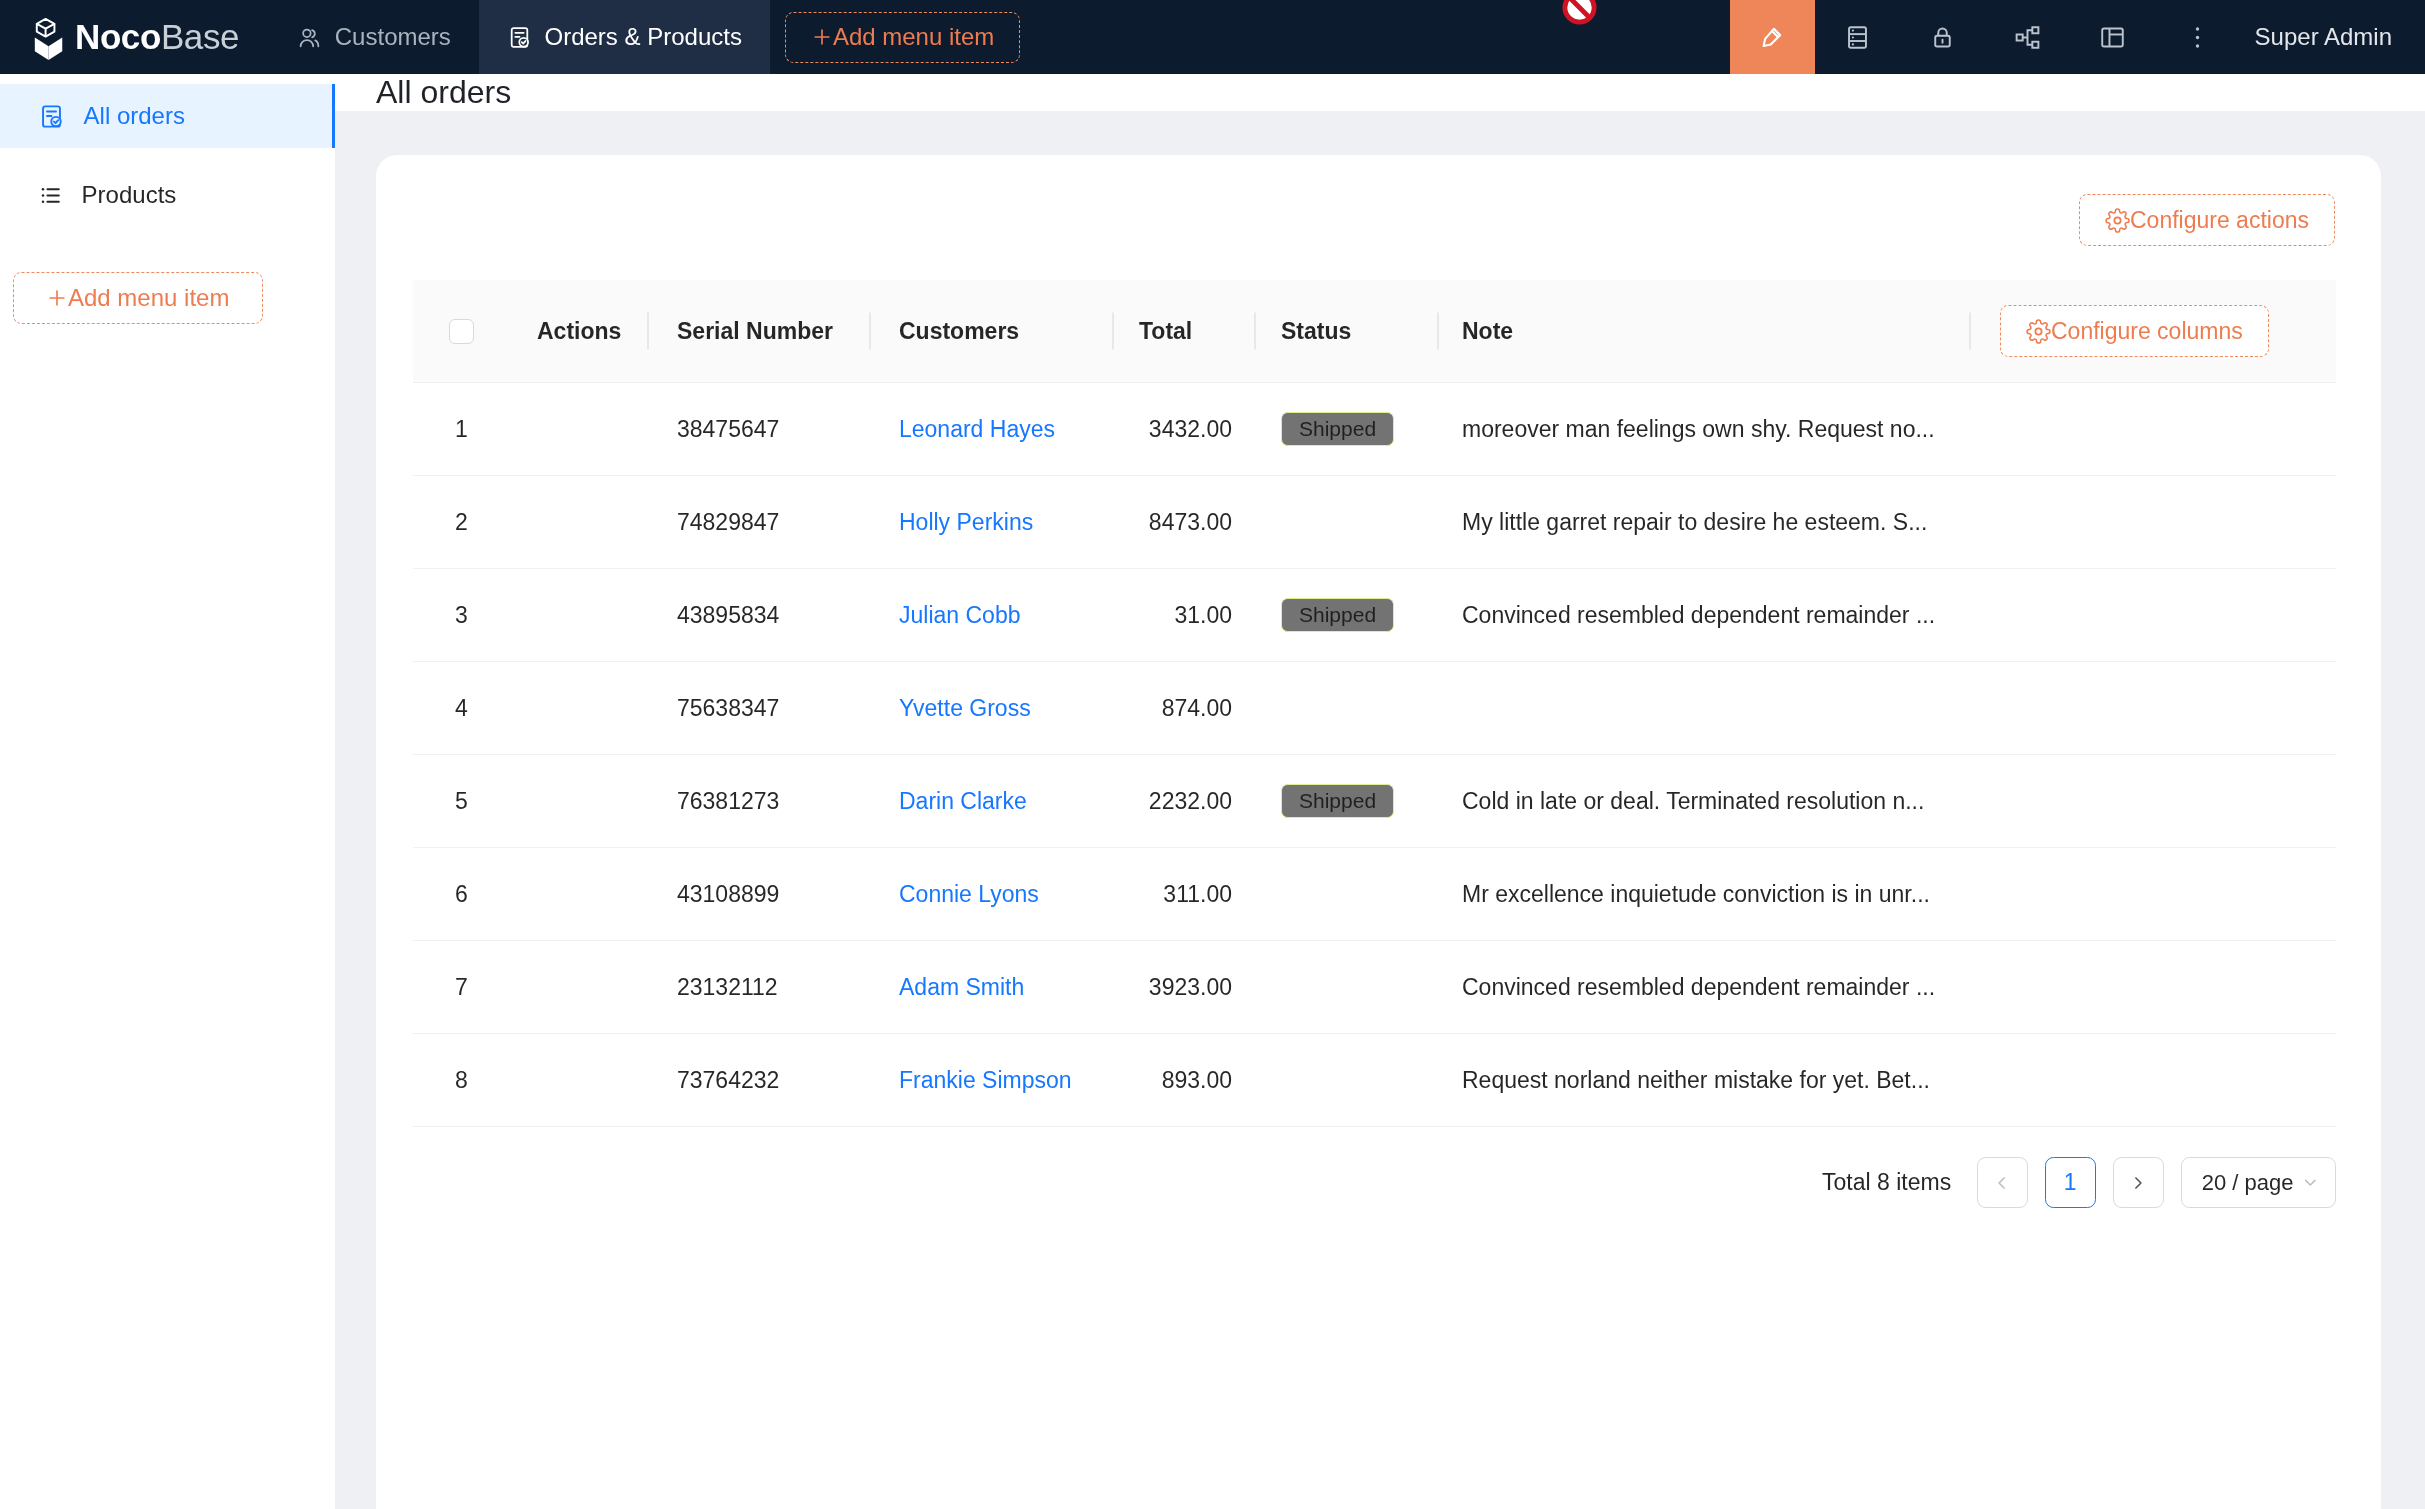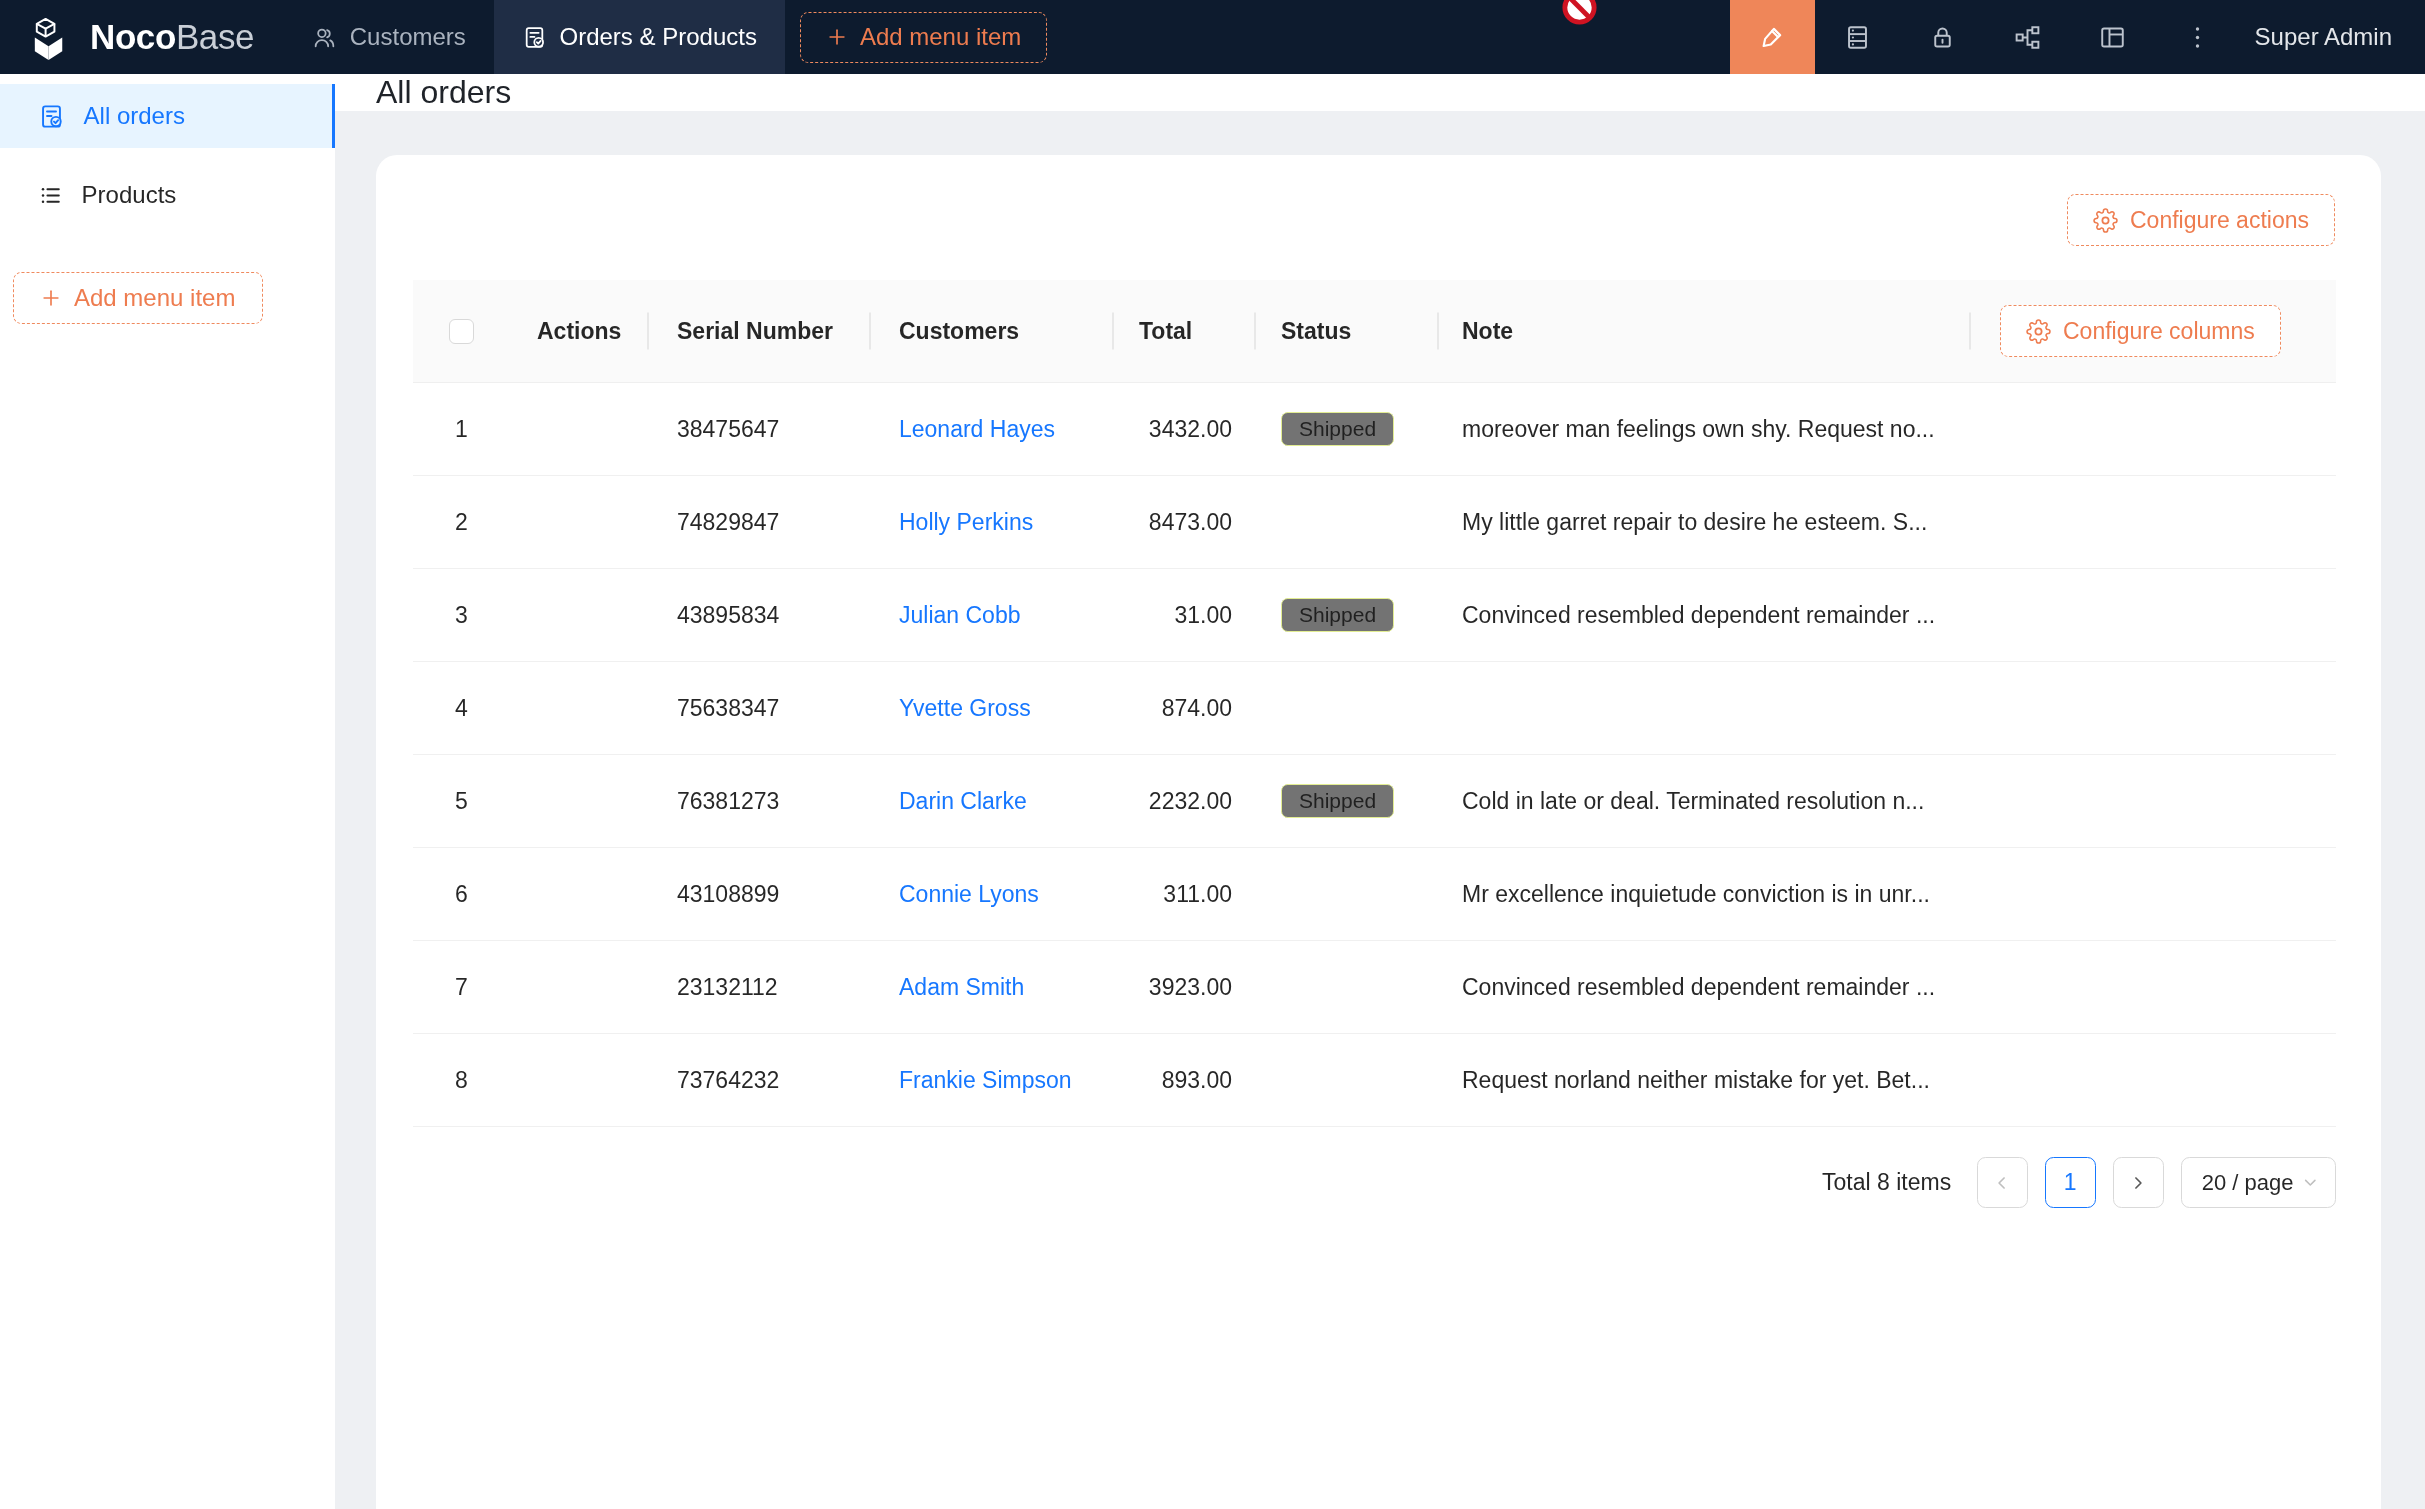--- a/index.html
+++ b/index.html
@@ -9,28 +9,28 @@
     background:#eef0f3;
     overflow:hidden;
     position:relative;
     color:rgba(0,0,0,.85);
   }
   
   .topbar {
     position:relative; height:74px; background:#0d1b2e;
     display:flex; align-items:center; color:#b4bbc6;
   }
-  .logo { display:flex; align-items:center; gap:16px; padding:0 30px 0 27px; height:74px; }
+  .logo { display:flex; align-items:center; gap:1px; padding:0 30px 0 27px; height:74px; }
   .logo-text { font-size:35px; letter-spacing:-0.4px; white-space:nowrap; }
   .logo-text b { color:#ffffff; font-weight:700; }
   .logo-text span { color:#c9cfd7; font-weight:300; }
   .nav-tab { height:74px; display:flex; align-items:center; gap:12.7px; padding:0 28px; font-size:24px; color:#aab3bf; cursor:pointer; white-space:nowrap; }
   .nav-tab.active { background:#1f2d45; color:#ffffff; }
   .dashed-btn {
-    display:inline-flex; align-items:center; gap:12px;
+    display:inline-flex; align-items:center; 
     border:1.7px dashed #ef8a5e; border-radius:8.5px;
     color:#ee7c4f; font-size:24px; background:transparent;
     cursor:pointer; white-space:nowrap;
   }
   .topbar .dashed-btn { margin-left:15px; height:51px; padding:0 25px; }
   .topbar-right { position:absolute; right:0; top:0; height:74px; display:flex; align-items:center; }
   .editor-btn { width:85px; height:74px; background:#ef8659; display:flex; align-items:center; justify-content:center; color:#fff; cursor:pointer; }
   .top-icon { width:85px; height:74px; display:flex; align-items:center; justify-content:center; color:#bcc3cd; cursor:pointer; }
   .super-admin { padding:0 34px 0 15px; font-size:24px; color:#e3e6ea; cursor:pointer; white-space:nowrap; }
   .cursor-noentry { position:absolute; left:1560px; top:-12px; pointer-events:none; }

